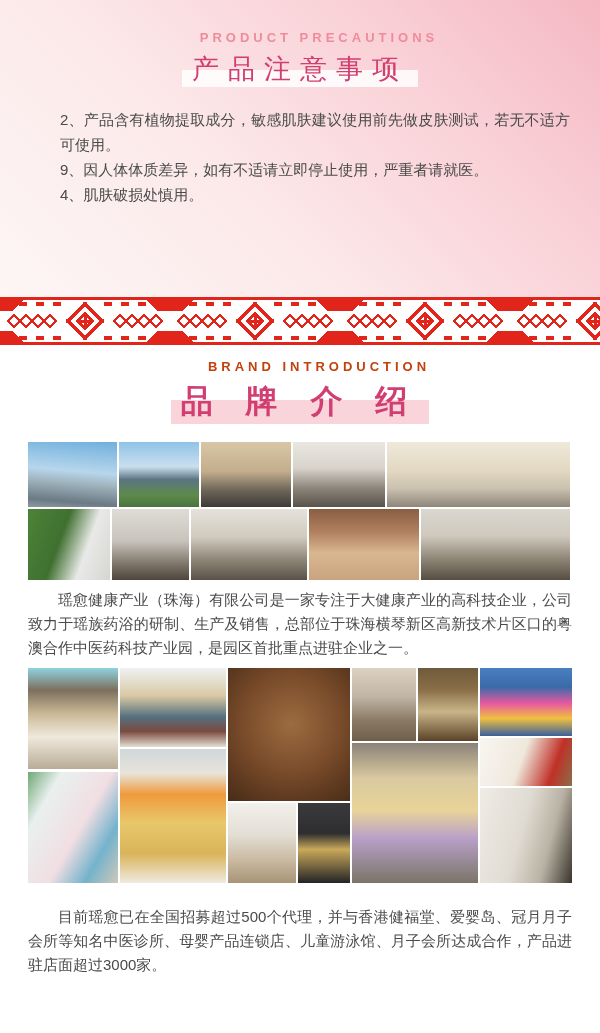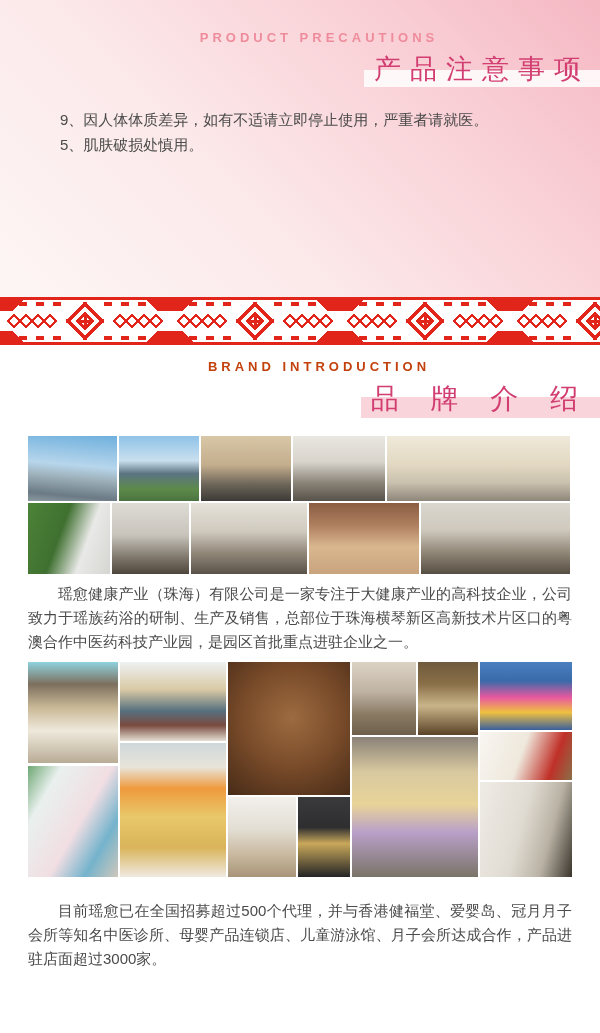--- a/index.html
+++ b/index.html
@@ -16,21 +16,21 @@
     padding-top:30px;
   }
   .title-en{
     text-align:center;
     font-size:13px;
     letter-spacing:4px;
     color:#ef8c9c;
     font-weight:bold;
     margin-left:38px;
   }
-  .title-cn-wrap{text-align:right;margin-top:6px;}
+  .title-cn-wrap{text-align:center;margin-top:6px;}
   .title-cn{
     display:inline-block;
     font-size:27px;
     letter-spacing:9px;
     color:#d23e72;
     font-weight:500;
     padding:0 10px;
     background:linear-gradient(0deg,rgba(255,255,255,0.85) 0%,rgba(255,255,255,0.85) 48%,rgba(255,255,255,0) 48%);
   }
   .precaution-list{
@@ -43,21 +43,22 @@
     text-align:justify;
   }
   
   .pattern-band{height:48px;line-height:0;background:#fff;}
   
   .brand{background:#ffffff;padding-top:14px;}
   .brand .title-en{color:#c2410c;}
   .brand .title-cn{
     background:linear-gradient(0deg,#f9d4da 0%,#f9d4da 55%,rgba(255,255,255,0) 55%);
     letter-spacing:12px;
-    font-size:28px;
+    font-size:32px;
+    font-weight:bold;
   }
   .collage1{
     width:542px;margin:18px auto 0 28px;
     display:flex;flex-direction:column;gap:2px;
   }
   .collage1 .row{display:flex;gap:2px;}
   .collage1 .row1 .tile{height:65px;}
   .collage1 .row2 .tile{height:71px;}
   .tile{flex:0 0 auto;}
   .brand-paragraph{
@@ -88,22 +89,23 @@
 </style>
 </head>
 <body>
 
 <section class="precautions">
   <div class="title-en">PRODUCT PRECAUTIONS</div>
   <div class="title-cn-wrap">
     <span class="title-cn">产品注意事项</span>
   </div>
   <ul class="precaution-list">
+    <li>2、产品含有植物提取成分，敏感肌肤建议使用前先做皮肤测试，若无不适方可使用。</li>
     <li>9、因人体体质差异，如有不适请立即停止使用，严重者请就医。</li>
-    <li>5、肌肤破损处慎用。</li>
+    <li>4、肌肤破损处慎用。</li>
   </ul>
 </section>
 
 <div class="pattern-band">
   <svg width="600" height="48" viewBox="0 0 600 48" shape-rendering="crispEdges">
     <defs>
       <pattern id="yaoPat" width="170" height="48" patternUnits="userSpaceOnUse">
         <rect width="170" height="48" fill="#ffffff"></rect>
         <g fill="#e1251b">
           <rect x="0" y="0" width="170" height="3"></rect>

